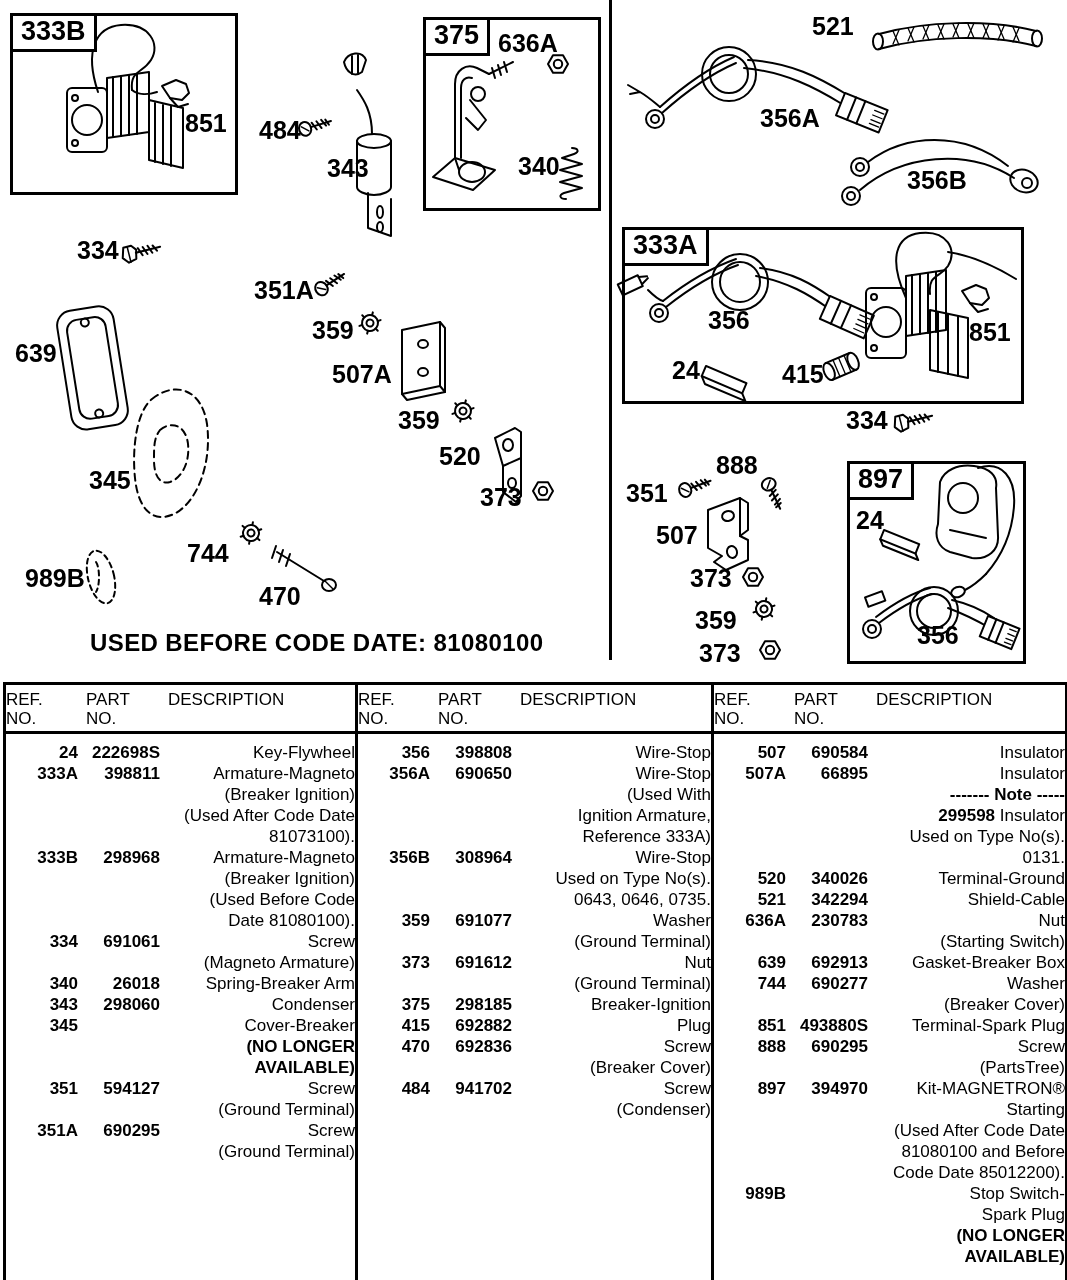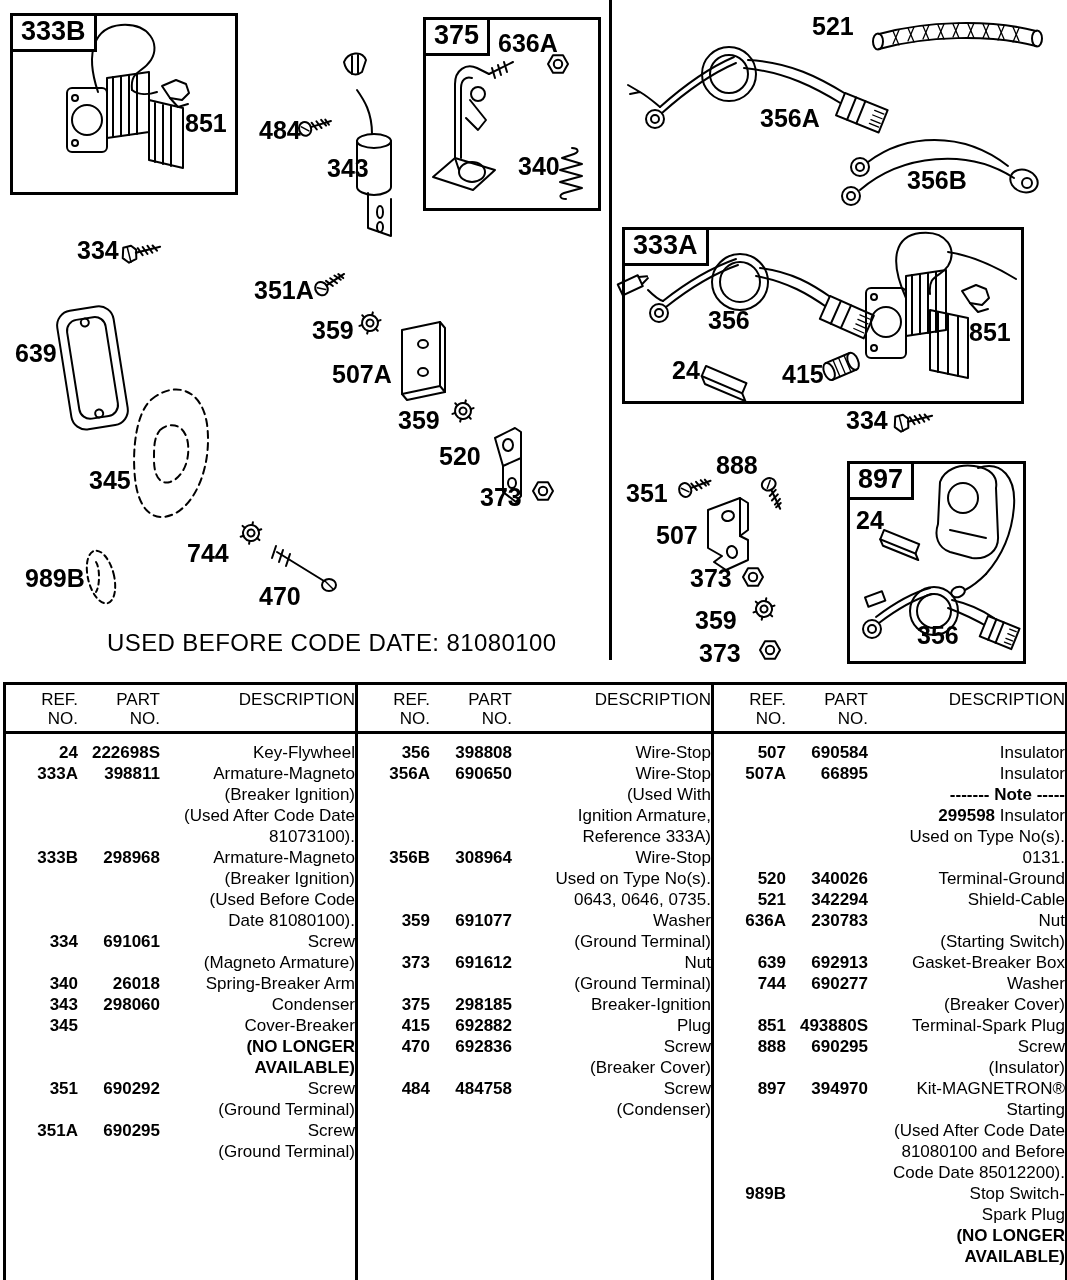--- a/index.html
+++ b/index.html
@@ -12,30 +12,30 @@
   .wm sup{font-size:30px;vertical-align:58px;letter-spacing:-2px;}
   
   #art{position:absolute;left:0;top:0;z-index:1;}
   
   .lbl{position:absolute;z-index:2;font-weight:700;font-size:25px;line-height:25px;white-space:nowrap;}
   
   .boxframe{position:absolute;z-index:2;border:3px solid #000;}
   .boxtab{position:absolute;left:-3px;top:-3px;border:3px solid #000;background:#fff;
           font-weight:700;font-size:27px;line-height:27px;padding:2px 8px 4px 8px;}
   .divider{position:absolute;left:609px;top:0;width:3px;height:660px;background:#000;z-index:2;}
-  .note{position:absolute;left:107px;top:629px;z-index:2;font-weight:400;font-size:24px;letter-spacing:.4px;}
+  .note{position:absolute;left:90px;top:629px;z-index:2;font-weight:700;font-size:24px;letter-spacing:.4px;}
   
   #parts-table{position:absolute;left:3px;top:682px;width:1059px;height:598px;z-index:2;
                border-top:3px solid #000;border-left:3px solid #000;border-right:3px solid #000;
                font-size:17px;background:transparent;}
   .hline{position:absolute;left:0;top:46px;width:100%;height:3px;background:#000;}
   .vsep{position:absolute;top:0;width:3px;height:100%;background:#000;}
   .pcol{position:absolute;top:0;height:100%;}
   .phead{display:grid;grid-template-columns:72px 74px 1fr;column-gap:8px;padding-top:5px;height:41px;
-         line-height:19px;text-align:right;}
+         line-height:19px;text-align:left;}
   .prows{padding-top:11px;}
   .prow{display:grid;grid-template-columns:72px 74px 1fr;column-gap:8px;line-height:21px;align-items:start;}
   .cref,.cpart{font-weight:700;text-align:right;}
   .cdesc{text-align:right;}
   .b{font-weight:700;}
 </style>
 </head>
 <body>
 
 <div id="screen">
@@ -398,21 +398,21 @@
             <div class="cref">345</div>
             <div class="cpart"></div>
             <div class="cdesc">
               <div class="dline"><span>Cover-Breaker</span></div>
               <div class="dline"><span class="b">(NO LONGER</span></div>
               <div class="dline"><span class="b">AVAILABLE)</span></div>
             </div>
           </div>
           <div class="prow">
             <div class="cref">351</div>
-            <div class="cpart">690292</div>
+            <div class="cpart">594127</div>
             <div class="cdesc">
               <div class="dline"><span>Screw</span></div>
               <div class="dline"><span>(Ground Terminal)</span></div>
             </div>
           </div>
           <div class="prow">
             <div class="cref">351A</div>
             <div class="cpart">690295</div>
             <div class="cdesc">
               <div class="dline"><span>Screw</span></div>
@@ -488,21 +488,21 @@
           <div class="prow">
             <div class="cref">470</div>
             <div class="cpart">692836</div>
             <div class="cdesc">
               <div class="dline"><span>Screw</span></div>
               <div class="dline"><span>(Breaker Cover)</span></div>
             </div>
           </div>
           <div class="prow">
             <div class="cref">484</div>
-            <div class="cpart">484758</div>
+            <div class="cpart">941702</div>
             <div class="cdesc">
               <div class="dline"><span>Screw</span></div>
               <div class="dline"><span>(Condenser)</span></div>
             </div>
           </div>
         </div>
     </div>
 
     <div class="pcol" style="left:708px;width:351px">
       <div class="phead">
@@ -571,21 +571,21 @@
             <div class="cpart">493880S</div>
             <div class="cdesc">
               <div class="dline"><span>Terminal-Spark Plug</span></div>
             </div>
           </div>
           <div class="prow">
             <div class="cref">888</div>
             <div class="cpart">690295</div>
             <div class="cdesc">
               <div class="dline"><span>Screw</span></div>
-              <div class="dline"><span>(Insulator)</span></div>
+              <div class="dline"><span>(PartsTree)</span></div>
             </div>
           </div>
           <div class="prow">
             <div class="cref">897</div>
             <div class="cpart">394970</div>
             <div class="cdesc">
               <div class="dline"><span>Kit-MAGNETRON®</span></div>
               <div class="dline"><span>Starting</span></div>
               <div class="dline"><span>(Used After Code Date</span></div>
               <div class="dline"><span>81080100 and Before</span></div>

